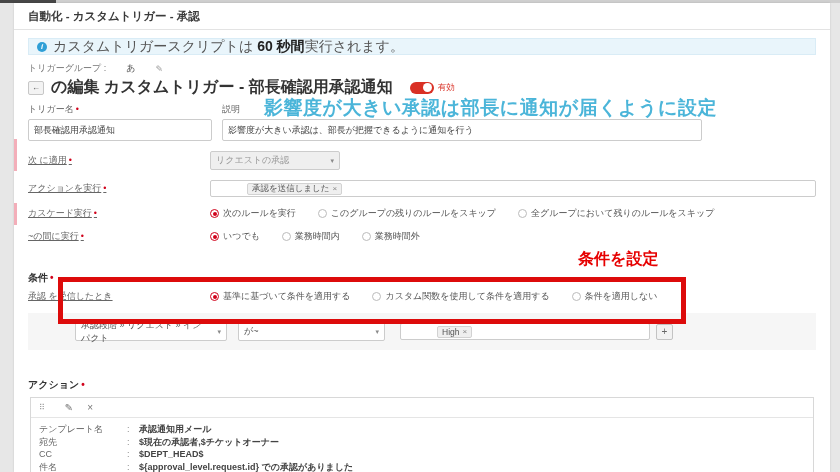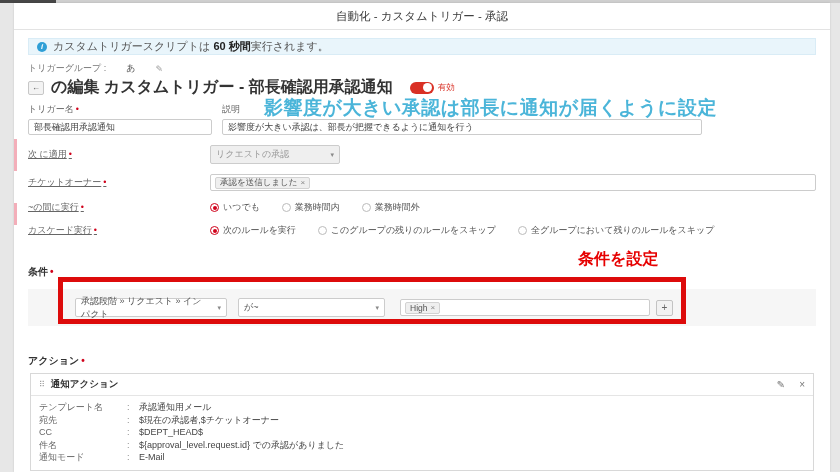--- a/index.html
+++ b/index.html
@@ -2,53 +2,53 @@
 <html><head>
 <meta charset="utf-8">
 <style>
   * { margin:0; padding:0; box-sizing:border-box; }
   html,body { width:840px; height:472px; overflow:hidden; }
   body { background:#e7e7e7; font-family:"Liberation Sans","DejaVu Sans",sans-serif; color:#333; }
   .top-strip { height:3px; background:#cfcfcf; position:relative; }
   .top-strip .dark { position:absolute; left:0; top:0; width:56px; height:3px; background:#474747; }
   .card { position:relative; margin-left:14px; width:816px; height:469px; background:#fff; box-shadow:0 0 2px rgba(0,0,0,.15); }
   .page-header { padding:6px 14px 5px 14px; border-bottom:1px solid #e3e3e3; }
-  .page-title { font-size:11.5px; font-weight:normal; color:#3a3a3a;text-align:center; }
+  .page-title { font-size:11.5px; font-weight:bold; color:#3a3a3a; }
   .tabbar { display:flex; align-items:flex-end; gap:19px; padding:0 14px; border-bottom:1px solid #ddd; height:21px; }
   .tab { font-size:9.5px; color:#4a4a4a; padding:4px 1px 5px 1px; cursor:pointer; white-space:nowrap; }
   .tab.active { color:#d9534f; border-bottom:2px solid #d9534f; padding-bottom:3px; }
   .banner { margin:8px 14px 0 14px; background:#e9f5fb; border:1px solid #d9ecf6; height:17px; display:flex; align-items:center; gap:6px; padding:0 8px; }
   .info-icon { width:10px; height:10px; border-radius:50%; background:#2f9fd6; color:#fff; font-size:7.5px; font-weight:bold; display:flex; align-items:center; justify-content:center; font-style:italic; }
-  .banner-text { font-size:11px; color:#555; }
+  .banner-text { font-size:14px; color:#555; }
   .banner-text b { color:#222; }
   .tg-row { margin:7px 14px 0 14px; display:flex; align-items:center; gap:20px; }
   .tg-label { font-size:9px; color:#777; }
   .tg-value { font-size:9px; color:#555; }
   .pencil { color:#9a9a9a; font-size:9px; cursor:pointer; }
   .edit-row { margin:4px 14px 0 14px; display:flex; align-items:center; gap:7px; height:17px; }
   .back-btn { width:16px; height:14px; border:1px solid #c7c7c7; background:#f3f3f3; border-radius:2px; font-size:8px; color:#555; display:flex; align-items:center; justify-content:center; cursor:pointer; }
   .edit-title { font-size:16px; font-weight:bold; color:#333; }
   .toggle-wrap { display:flex; align-items:center; gap:4px; margin-left:10px; }
   .toggle { width:24px; height:12px; border-radius:7px; background:#d93025; position:relative; cursor:pointer; }
   .toggle .knob { position:absolute; right:1.5px; top:1.5px; width:9px; height:9px; background:#fff; border-radius:50%; }
   .toggle-label { font-size:8.5px; color:#d93025; }
   .form-area { padding:0 14px; }
   .pair-row { display:flex; gap:10px; margin-top:7px; }
   .field-group1 { width:184px; }
   .field-group2 { width:480px; }
   .f-label { font-size:9px; color:#666; margin-bottom:3px; }
   .req { color:#d0021b; margin-left:2px; }
-  .input-box { border:1px solid #ccc; background:#fff; height:16px; display:flex; align-items:center; padding:0 5px; font-size:9px; color:#444; border-radius:2px; }
+  .input-box { border:1px solid #ccc; background:#fff; height:22px; display:flex; align-items:center; padding:0 5px; font-size:9px; color:#444; border-radius:2px; }
   .inline-row { display:flex; align-items:center; margin-top:10px; }
   .label-col { width:182px; font-size:9px; color:#666; flex:none;text-decoration:underline; }
   .select-box { border:1px solid #ccc; border-radius:2px; height:19px; display:flex; align-items:center; justify-content:space-between; padding:0 5px; font-size:9px; color:#555; background:#fff; min-width:130px; cursor:pointer; }
   .select-box.disabled { background:#efefef; color:#999; cursor:default; }
   .caret { color:#8a8a8a; font-size:7px; margin-left:8px; }
   .chip-field { border:1px solid #ccc; border-radius:2px; min-height:17px; flex:1; display:flex; align-items:center; padding:1px 4px; background:#fff; }
-  .chip { background:#efefef; border:1px solid #d2d2d2; border-radius:2px; font-size:8.5px; color:#555; padding:0 4px; display:flex; align-items:center; gap:3px; height:12px; white-space:nowrap; }
+  .chip { background:#efefef; border:1px solid #d2d2d2; border-radius:2px; font-size:8.5px; color:#555; padding:0 4px; display:flex; align-items:center; gap:3px; height:12px; white-space:nowrap;margin-left:32px; }
   .chip .x { color:#888; cursor:pointer; font-size:8px; }
   .radio-group { display:flex; align-items:center; gap:22px; }
   .radio { display:flex; align-items:center; gap:4px; cursor:pointer; }
   .radio-dot { width:9px; height:9px; border:1px solid #bbb; border-radius:50%; background:#fff; flex:none; }
   .radio-dot.sel { border-color:#d0021b; position:relative; }
   .radio-dot.sel::after { content:""; position:absolute; left:1.5px; top:1.5px; width:4px; height:4px; border-radius:50%; background:#d0021b; }
   .radio-label { font-size:9px; color:#555; white-space:nowrap; }
   .section-title { font-size:10px; font-weight:bold; color:#333; margin-top:28px; }
   .cond-band { margin-top:10px; background:#f6f6f6; height:37px; display:flex; align-items:center; padding-left:47px; gap:0; }
   .cond-select { width:152px; margin-right:11px; }
@@ -57,21 +57,21 @@
   .add-btn { width:17px; height:16px; border:1px solid #c3c3c3; background:#f2f2f2; border-radius:2px; color:#666; font-size:10px; display:flex; align-items:center; justify-content:center; cursor:pointer; }
   .action-card { margin:5px 2px 0 2px; border:1px solid #d8d8d8; background:#fff; }
   .ac-header { display:flex; align-items:center; border-bottom:1px solid #e5e5e5; padding:4px 8px; }
   .drag-handle { color:#9a9a9a; font-size:8px; margin-right:6px; cursor:grab; }
   .ac-title { font-size:9.5px; font-weight:bold; color:#333; flex:1; }
   .ac-icon { color:#777; font-size:10px; margin-left:14px; cursor:pointer; }
   .ac-body { padding:5px 8px 6px 8px; }
   .ac-row { display:flex; font-size:9px; line-height:12.6px; }
   .ac-label { width:88px; color:#666; flex:none; }
   .ac-colon { width:12px; color:#888; flex:none; }
-  .ac-value { color:#444; }
+  .ac-value { color:#444;font-weight:bold; }
   .overlay-blue { position:absolute; left:250px; top:92px; font-size:19px; font-weight:bold; color:#4bb5d9; white-space:nowrap; letter-spacing:.5px; pointer-events:none; }
   .overlay-red-text { position:absolute; left:564px; top:246px; font-size:16px; font-weight:bold; color:#e60000; white-space:nowrap; pointer-events:none; }
   .overlay-red-box { position:absolute; left:44px; top:274px; width:628px; height:47px; border:5px solid #dd0b0b; pointer-events:none; }
   .pink-mark { position:absolute; left:0; width:3px; background:#f3aeb9; }
   .pm1 { top:136px; height:32px; }
   .pm2 { top:200px; height:22px; }
 </style>
 </head>
 <body>
 
@@ -123,67 +123,84 @@
 
     <div class="inline-row">
       <div class="label-col"><span>次 に適用</span><span class="req">•</span></div>
       <div class="select-box disabled">
         <span>リクエストの承認</span>
         <span class="caret">▾</span>
       </div>
     </div>
 
     <div class="inline-row">
-      <div class="label-col"><span>チケットオーナー</span><span class="req">•</span></div>
+      <div class="label-col"><span>アクションを実行</span><span class="req">•</span></div>
       <div class="chip-field">
         <span class="chip">
             <span>承認を送信しました</span>
             <span class="x">×</span>
           </span>
       </div>
     </div>
 
     <div class="inline-row">
+      <div class="label-col"><span>カスケード実行</span><span class="req">•</span></div>
+      <div class="radio-group">
+        <span class="radio">
+            <span class="radio-dot sel"></span>
+            <span class="radio-label">次のルールを実行</span>
+          </span>
+        <span class="radio">
+            <span class="radio-dot"></span>
+            <span class="radio-label">このグループの残りのルールをスキップ</span>
+          </span>
+        <span class="radio">
+            <span class="radio-dot"></span>
+            <span class="radio-label">全グループにおいて残りのルールをスキップ</span>
+          </span>
+      </div>
+    </div>
+
+    <div class="inline-row">
       <div class="label-col"><span>~の間に実行</span><span class="req">•</span></div>
       <div class="radio-group">
         <span class="radio">
             <span class="radio-dot sel"></span>
             <span class="radio-label">いつでも</span>
           </span>
         <span class="radio">
             <span class="radio-dot"></span>
             <span class="radio-label">業務時間内</span>
           </span>
         <span class="radio">
             <span class="radio-dot"></span>
             <span class="radio-label">業務時間外</span>
           </span>
       </div>
     </div>
 
-    <div class="inline-row">
-      <div class="label-col"><span>カスケード実行</span><span class="req">•</span></div>
+    <div class="section-title"><span>条件</span><span class="req">•</span></div>
+
+    <div class="inline-row" style="margin-top:5px;">
+      <div class="label-col">承認 を受信したとき</div>
       <div class="radio-group">
         <span class="radio">
             <span class="radio-dot sel"></span>
-            <span class="radio-label">次のルールを実行</span>
-          </span>
-        <span class="radio">
-            <span class="radio-dot"></span>
-            <span class="radio-label">このグループの残りのルールをスキップ</span>
-          </span>
-        <span class="radio">
-            <span class="radio-dot"></span>
-            <span class="radio-label">全グループにおいて残りのルールをスキップ</span>
-          </span>
-      </div>
-    </div>
-
-    <div class="section-title"><span>条件</span><span class="req">•</span></div>
-
+            <span class="radio-label">基準に基づいて条件を適用する</span>
+          </span>
+        <span class="radio">
+            <span class="radio-dot"></span>
+            <span class="radio-label">カスタム関数を使用して条件を適用する</span>
+          </span>
+        <span class="radio">
+            <span class="radio-dot"></span>
+            <span class="radio-label">条件を適用しない</span>
+          </span>
+      </div>
+    </div>
 
     <div class="cond-band">
       <div class="select-box cond-select">
         <span>承認段階 » リクエスト » インパクト</span>
         <span class="caret">▾</span>
       </div>
       <div class="select-box cond-op">
         <span>が~</span>
         <span class="caret">▾</span>
       </div>
@@ -194,21 +211,20 @@
           </span>
       </div>
       <div class="add-btn">+</div>
     </div>
 
     <div class="section-title"><span>アクション</span><span class="req">•</span></div>
 
     <div class="action-card">
       <div class="ac-header">
         <span class="drag-handle">⠿</span>
-        <span class="ac-title">通知アクション</span>
         <span class="ac-icon">✎</span>
         <span class="ac-icon">×</span>
       </div>
       <div class="ac-body">
         <div class="ac-row">
           <span class="ac-label">テンプレート名</span>
             <span class="ac-colon">:</span>
             <span class="ac-value">承認通知用メール</span>
         </div>
         <div class="ac-row">

